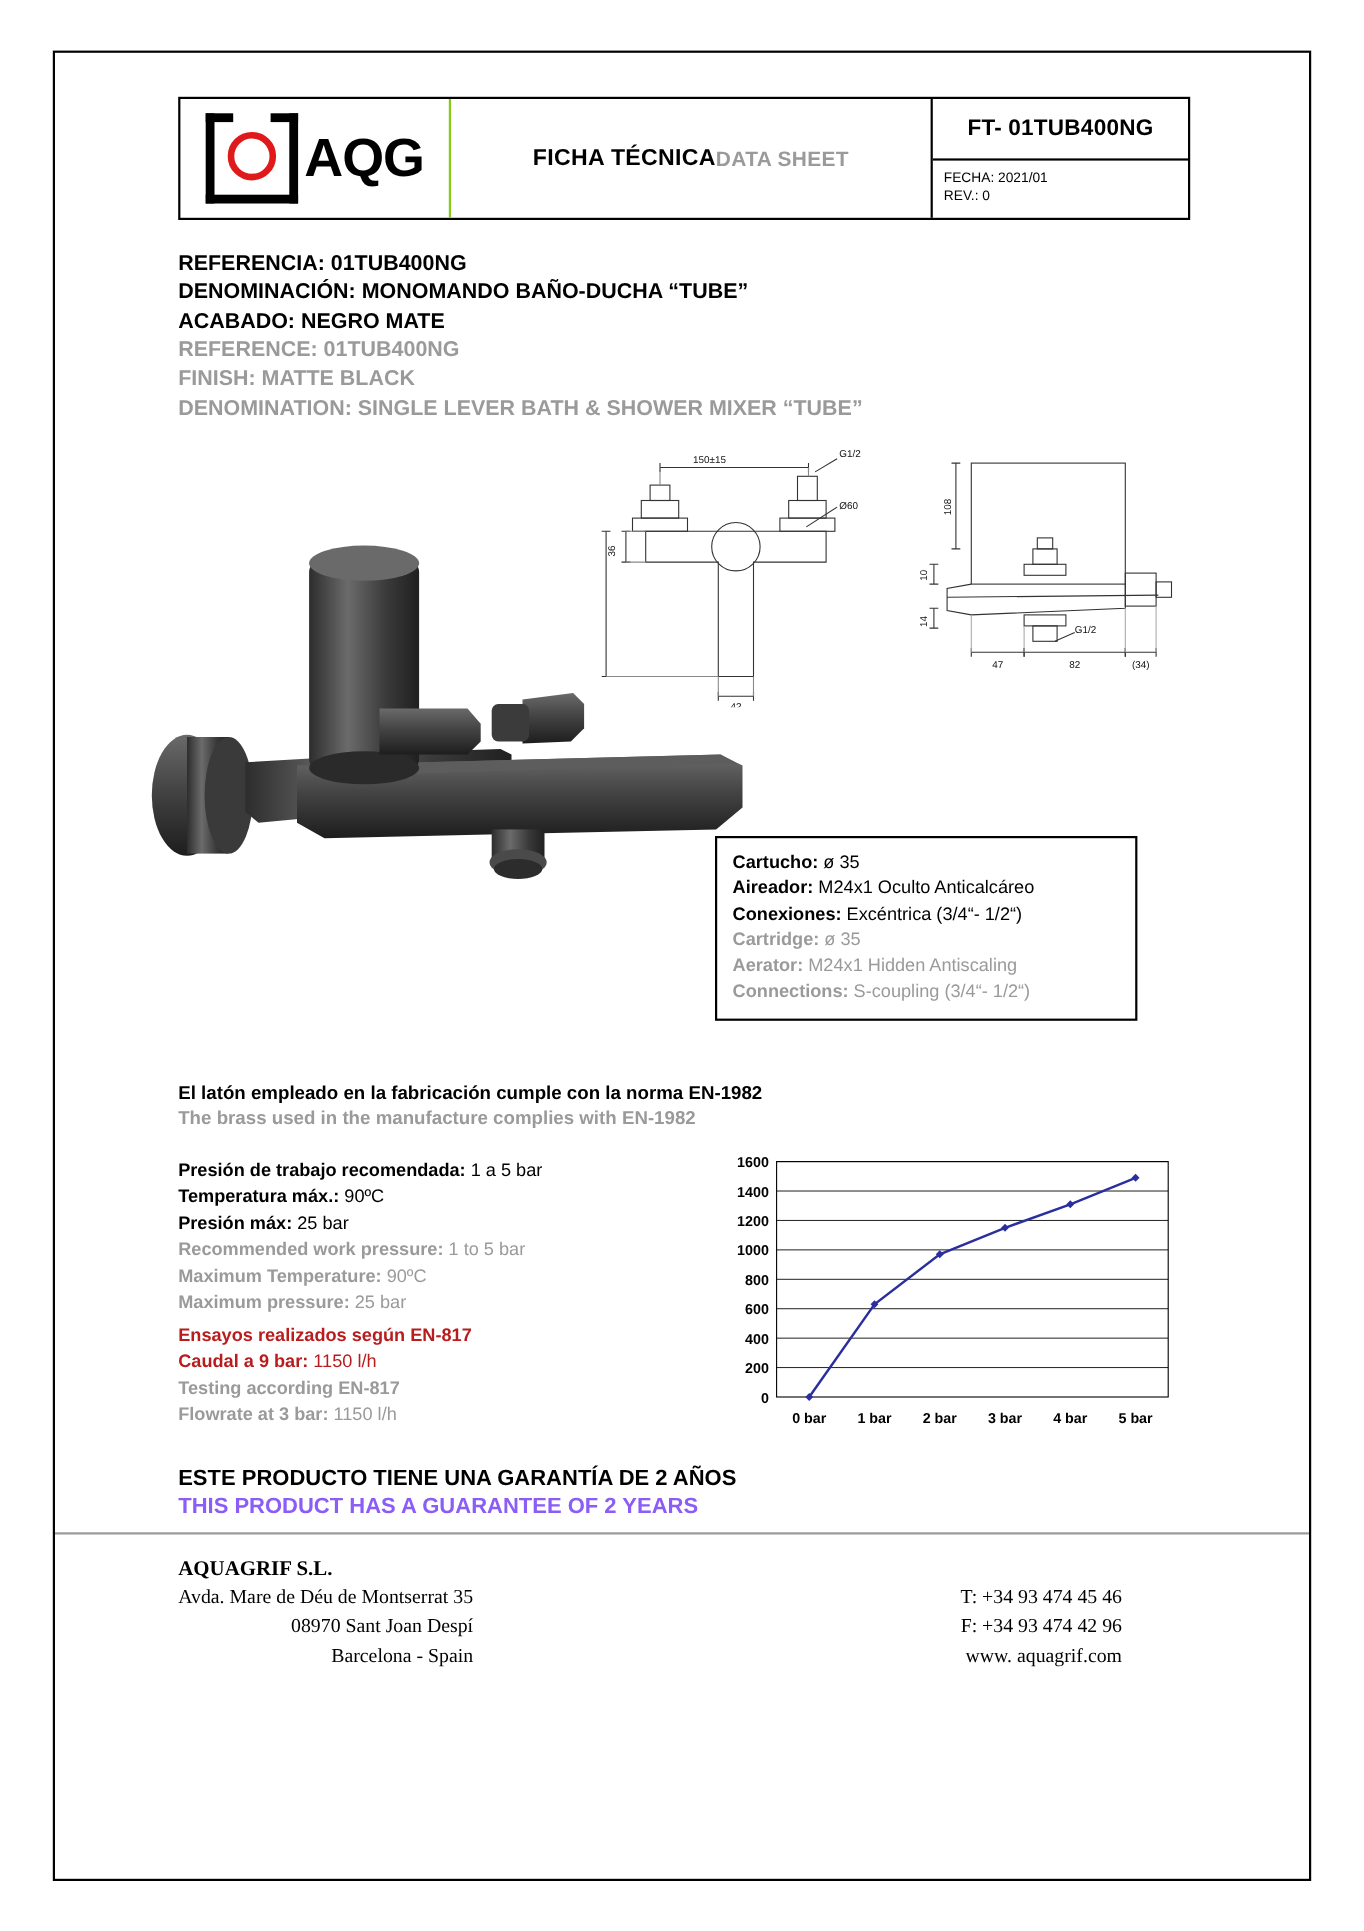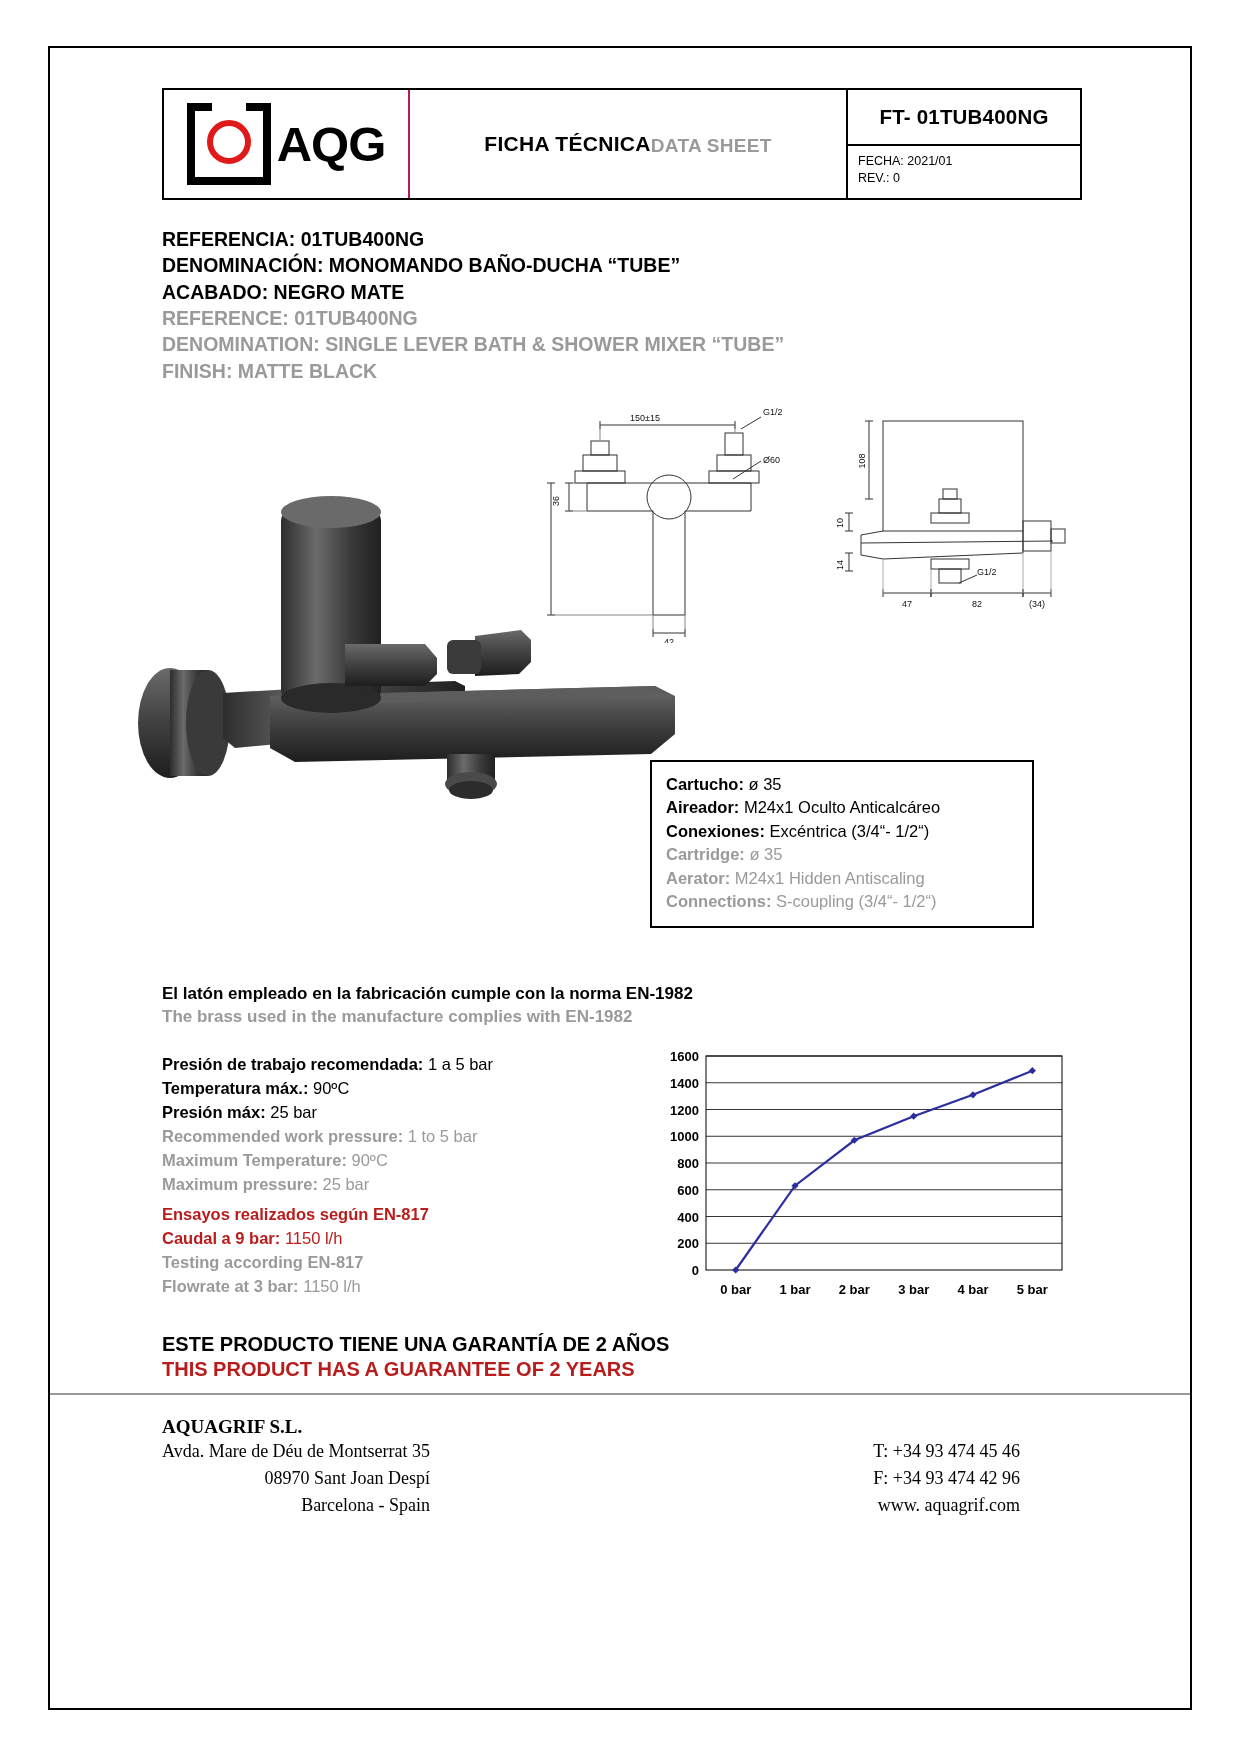--- a/index.html
+++ b/index.html
@@ -2,21 +2,21 @@
 <html><head>
 <meta charset="utf-8">
 <style>
   html,body{margin:0;padding:0;background:#ffffff;}
   body{width:1240px;height:1755px;font-family:"Liberation Sans",sans-serif;color:#000;}
   .page{position:relative;width:1240px;height:1755px;}
   .sheet{position:absolute;left:48px;top:46px;width:1144px;height:1664px;border:2px solid #000;box-sizing:border-box;background:#fff;}
 
   
   .hdr{position:absolute;left:112px;top:40px;width:920px;height:112px;border:2px solid #000;box-sizing:border-box;display:flex;}
-  .hdr-logo{width:246px;border-right:2px solid #be185d;box-sizing:border-box;display:flex;align-items:center;justify-content:center;}
+  .hdr-logo{width:246px;border-right:2px solid #84cc16;box-sizing:border-box;display:flex;align-items:center;justify-content:center;}
   .hdr-mid{flex:1;border-right:2px solid #000;box-sizing:border-box;display:flex;flex-direction:row;align-items:center;justify-content:center;}
   .hdr-right{width:232px;box-sizing:border-box;display:flex;flex-direction:column;border-radius:28px;}
   .hdr-code{height:56px;border-bottom:2px solid #000;box-sizing:border-box;display:flex;align-items:center;justify-content:center;font-weight:bold;font-size:20.5px;letter-spacing:.2px;}
   .hdr-meta{flex:1;padding:7px 0 0 10px;font-size:12.5px;line-height:1.35;}
   .t-title{font-weight:bold;font-size:21px;color:#000;letter-spacing:.3px;}
   .t-sub{font-weight:bold;font-size:19px;color:#9a9a9a;letter-spacing:.3px;margin-top:3px;}
 
   
   .logo{display:flex;align-items:center;gap:6px;}
   .logo-mark{position:relative;width:84px;height:82px;}
@@ -64,21 +64,21 @@
   .tests .es b{font-weight:bold;}
   .tests .en{color:#9a9a9a;}
   .tests .en b{font-weight:bold;}
 
   
   .chart{position:absolute;left:600px;top:1000px;width:420px;height:262px;}
 
   
   .guar{position:absolute;left:112px;top:1285px;width:880px;}
   .guar .es{font-weight:bold;font-size:20px;color:#000;}
-  .guar .en{font-weight:bold;font-size:20px;color:#b91c1c;margin-top:2px;}
+  .guar .en{font-weight:bold;font-size:20px;color:#8b5cf6;margin-top:2px;}
 
   
   .foot-sep{position:absolute;left:0;top:1345px;width:1140px;height:2px;background:#9a9a9a;}
   .footer{position:absolute;left:112px;top:1368px;width:920px;font-family:"Liberation Serif",serif;}
   .footer .company{font-weight:bold;font-size:19px;}
   .f-row{display:flex;justify-content:space-between;}
   .f-left{font-size:18px;line-height:1.5;text-align:right;}
   .f-right{font-size:18px;line-height:1.5;text-align:right;padding-right:62px;}
   svg{display:block;}
 </style>
@@ -113,22 +113,22 @@
           <div>REV.: 0</div>
         </div>
       </div>
     </div>
 
     <div class="refblock">
       <div class="es">REFERENCIA: 01TUB400NG</div>
       <div class="es">DENOMINACIÓN: MONOMANDO BAÑO-DUCHA “TUBE”</div>
       <div class="es">ACABADO: NEGRO MATE</div>
       <div class="en">REFERENCE: 01TUB400NG</div>
+      <div class="en">FINISH: MATTE BLACK</div>
       <div class="en">DENOMINATION: SINGLE LEVER BATH &amp; SHOWER MIXER “TUBE”</div>
-      <div class="en">FINISH: MATTE BLACK</div>
     </div>
 
     <div class="photo">
       <svg width="600" height="380" viewBox="0 0 600 380">
         <defs>
           <linearGradient id="gmet" x1="0" y1="0" x2="1" y2="0">
             <stop offset="0" stop-color="#2d2d2d"></stop>
             <stop offset="0.35" stop-color="#6b6b6b"></stop>
             <stop offset="0.7" stop-color="#3a3a3a"></stop>
             <stop offset="1" stop-color="#202020"></stop>

